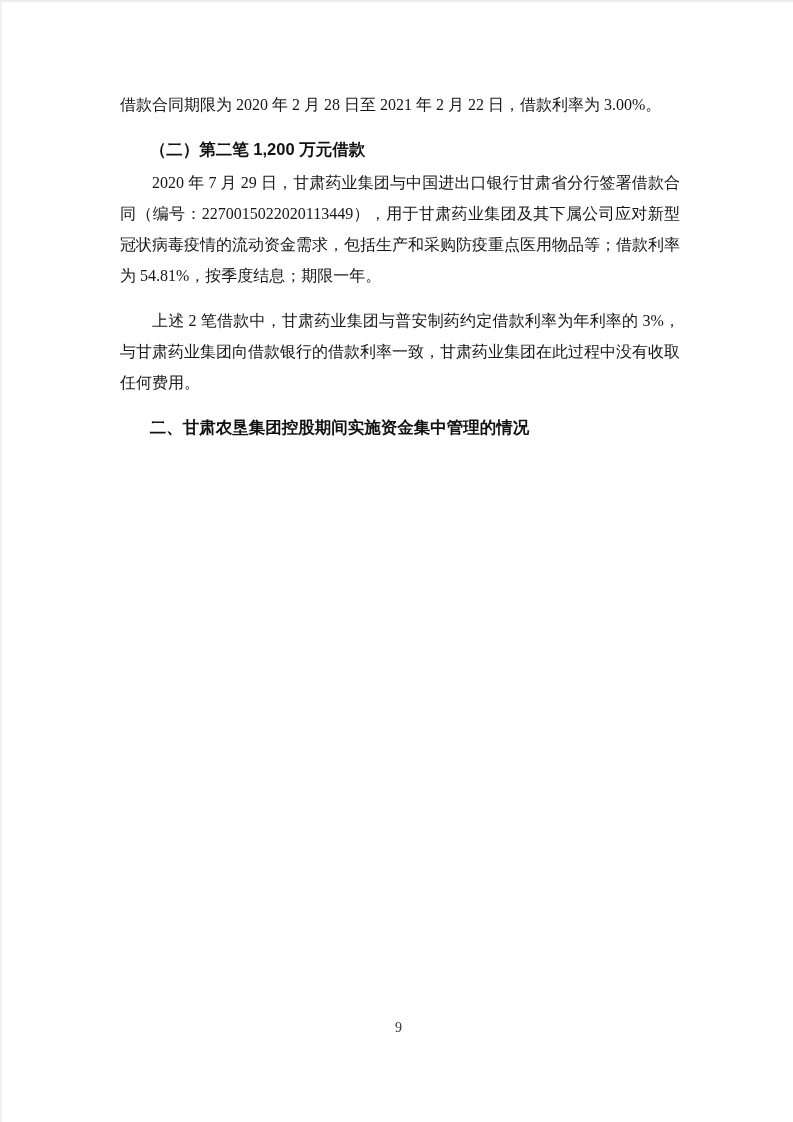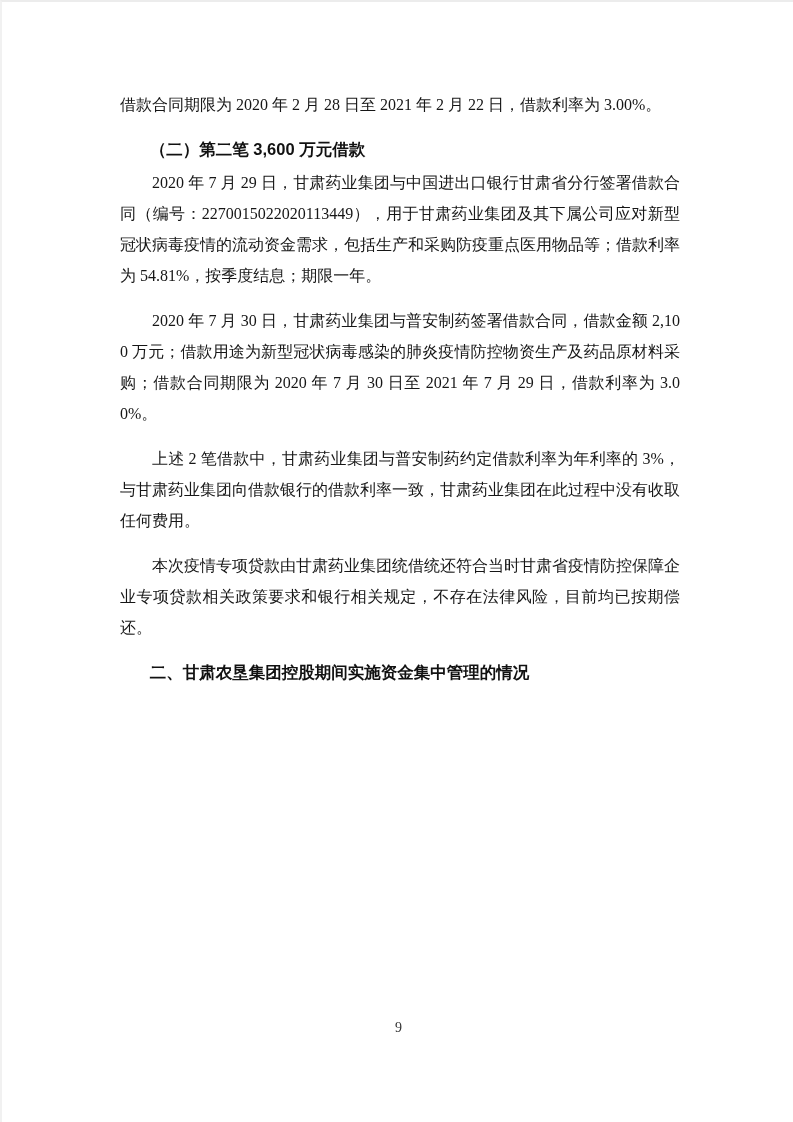--- a/index.html
+++ b/index.html
@@ -66,29 +66,27 @@
   }
 </style>
 </head>
 <body>
 
 <div class="page">
   <div class="content">
 
     <p class="para no-indent">借款合同期限为 2020 年 2 月 28 日至 2021 年 2 月 22 日，借款利率为 3.00%。</p>
 
-    <h3 class="heading">（二）第二笔 3,600 万元借款</h3>
+    <h3 class="heading">（二）第二笔 1,200 万元借款</h3>
 
     <p class="para">2020 年 7 月 29 日，甘肃药业集团与中国进出口银行甘肃省分行签署借款合同（编号：2270015022020113449），用于甘肃药业集团及其下属公司应对新型冠状病毒疫情的流动资金需求，包括生产和采购防疫重点医用物品等；借款利率为 54.81%，按季度结息；期限一年。</p>
 
-    <p class="para">2020 年 7 月 30 日，甘肃药业集团与普安制药签署借款合同，借款金额 2,100 万元；借款用途为新型冠状病毒感染的肺炎疫情防控物资生产及药品原材料采购；借款合同期限为 2020 年 7 月 30 日至 2021 年 7 月 29 日，借款利率为 3.00%。</p>
 
     <p class="para">上述 2 笔借款中，甘肃药业集团与普安制药约定借款利率为年利率的 3%，与甘肃药业集团向借款银行的借款利率一致，甘肃药业集团在此过程中没有收取任何费用。</p>
 
-    <p class="para">本次疫情专项贷款由甘肃药业集团统借统还符合当时甘肃省疫情防控保障企业专项贷款相关政策要求和银行相关规定，不存在法律风险，目前均已按期偿还。</p>
 
 
     <h2 class="heading">二、甘肃农垦集团控股期间实施资金集中管理的情况</h2>
 
 
   </div>
 
   <div class="page-number">9</div>
 </div>
 

